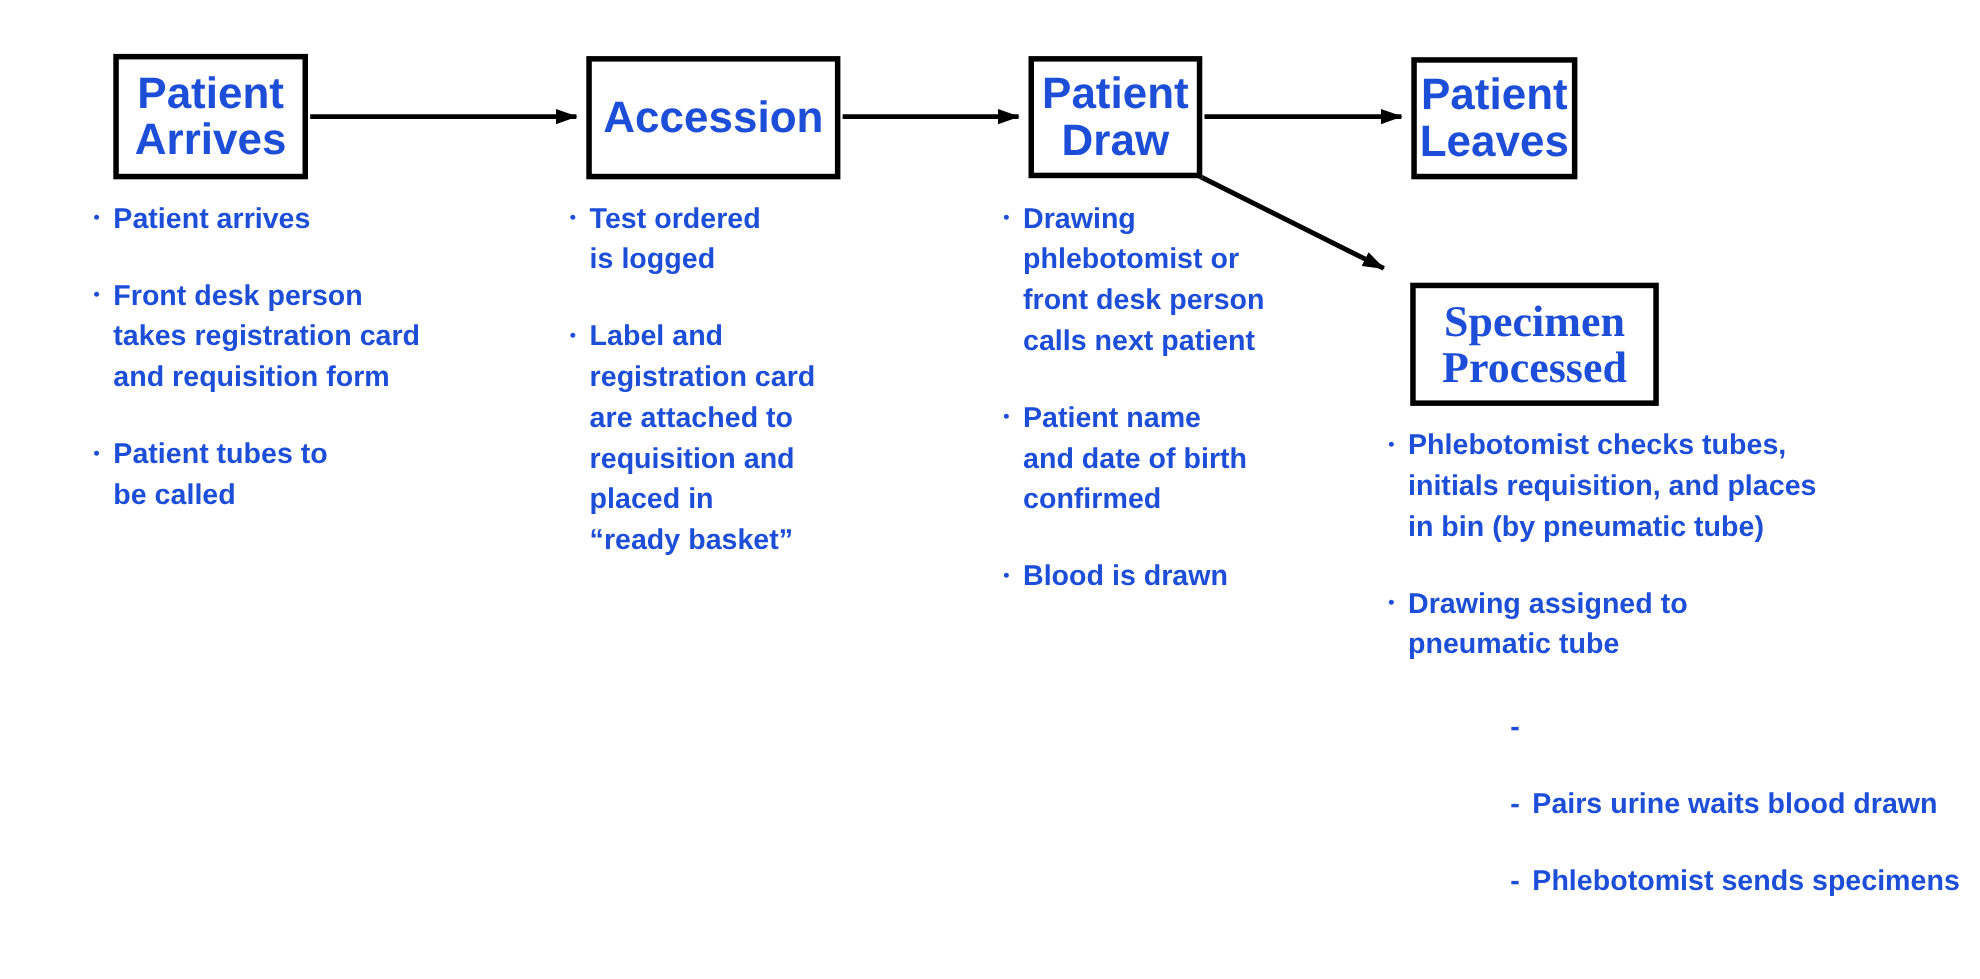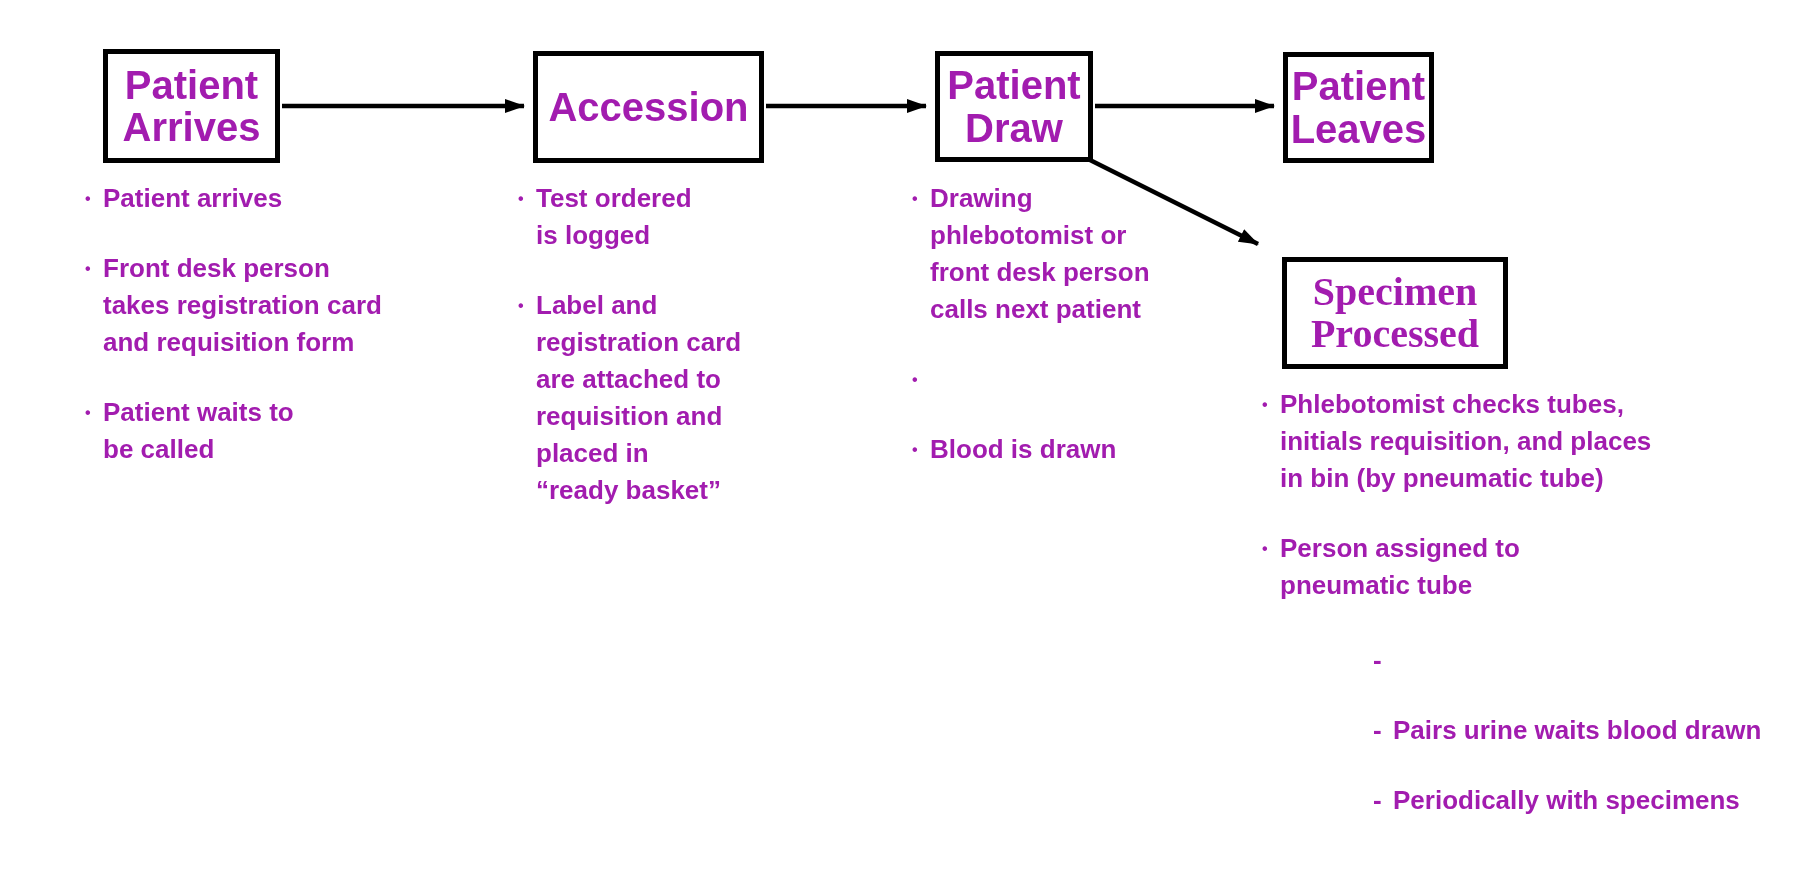--- a/index.html
+++ b/index.html
@@ -7,21 +7,21 @@
     padding: 0;
     background: #ffffff;
   }
   .canvas {
     position: relative;
     width: 1800px;
     height: 890px;
     background: #ffffff;
     font-family: "Liberation Sans", sans-serif;
     font-weight: bold;
-    color: #a21caf;
+    color: #1d4ed8;
     overflow: hidden;
   }
   .arrow-layer {
     position: absolute;
     left: 0; top: 0;
     width: 1800px;
     height: 890px;
     pointer-events: none;
   }
   .node {
@@ -119,21 +119,21 @@
       <span class="text">Patient arrives</span>
     </div>
     <div class="bullet">
       <span class="marker">•</span>
       <span class="text">Front desk person
 takes registration card
 and requisition form</span>
     </div>
     <div class="bullet">
       <span class="marker">•</span>
-      <span class="text">Patient waits to
+      <span class="text">Patient tubes to
 be called</span>
     </div>
   </div>
 
   <div class="notes notes-col2">
     <div class="bullet">
       <span class="marker">•</span>
       <span class="text">Test ordered
 is logged</span>
     </div>
@@ -151,47 +151,50 @@
   <div class="notes notes-col3">
     <div class="bullet">
       <span class="marker">•</span>
       <span class="text">Drawing
 phlebotomist or
 front desk person
 calls next patient</span>
     </div>
     <div class="bullet">
       <span class="marker">•</span>
+      <span class="text">Patient name
+and date of birth
+confirmed</span>
     </div>
     <div class="bullet">
       <span class="marker">•</span>
       <span class="text">Blood is drawn</span>
     </div>
   </div>
 
   <div class="notes notes-col4">
     <div class="bullet">
       <span class="marker">•</span>
       <span class="text">Phlebotomist checks tubes,
 initials requisition, and places
 in bin (by pneumatic tube)</span>
     </div>
     <div class="bullet">
       <span class="marker">•</span>
-      <span class="text">Person assigned to
+      <span class="text">Drawing assigned to
 pneumatic tube</span>
     </div>
     <div class="sub-group">
       <div class="bullet sub">
         <span class="marker">-</span>
       </div>
       <div class="bullet sub">
         <span class="marker">-</span>
         <span class="text">Pairs urine waits blood drawn</span>
       </div>
       <div class="bullet sub">
         <span class="marker">-</span>
-        <span class="text">Periodically with specimens</span>
+        <span class="text">Phlebotomist sends specimens</span>
       </div>
     </div>
   </div>
 
 </div>
 
 </body></html>

